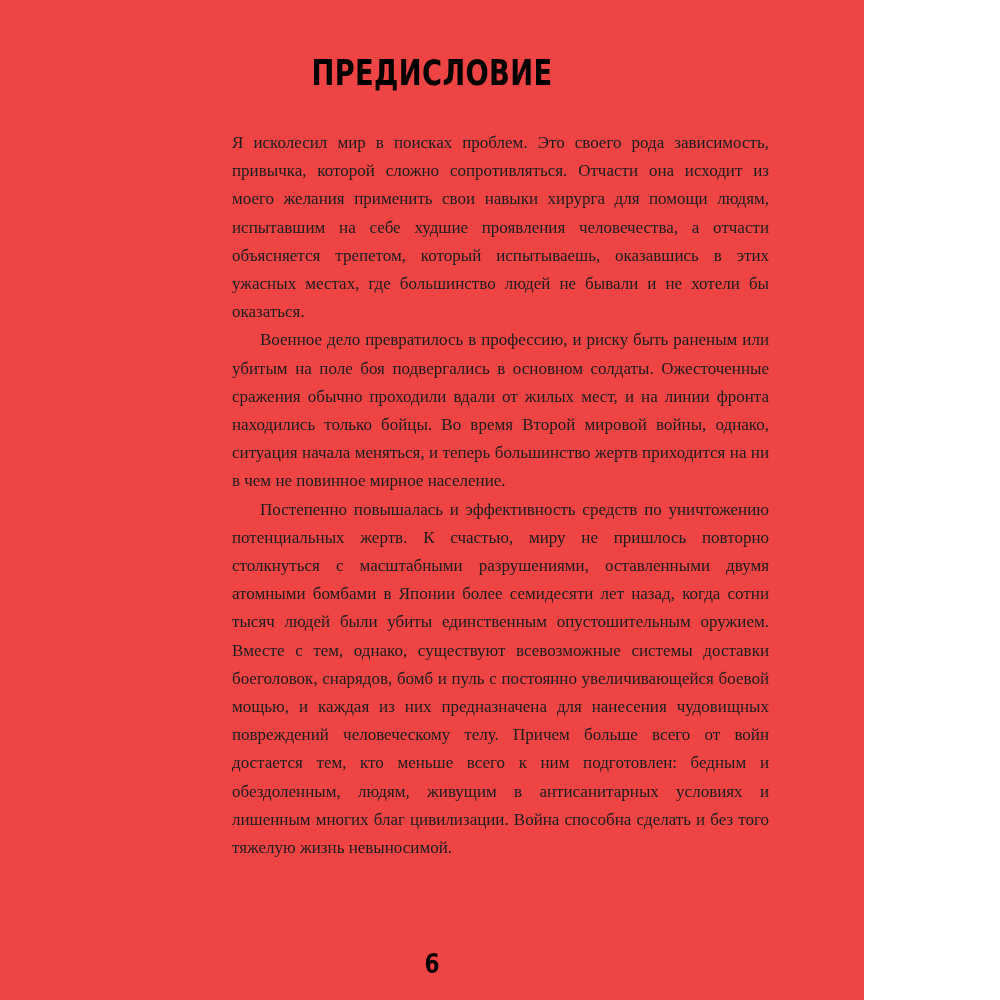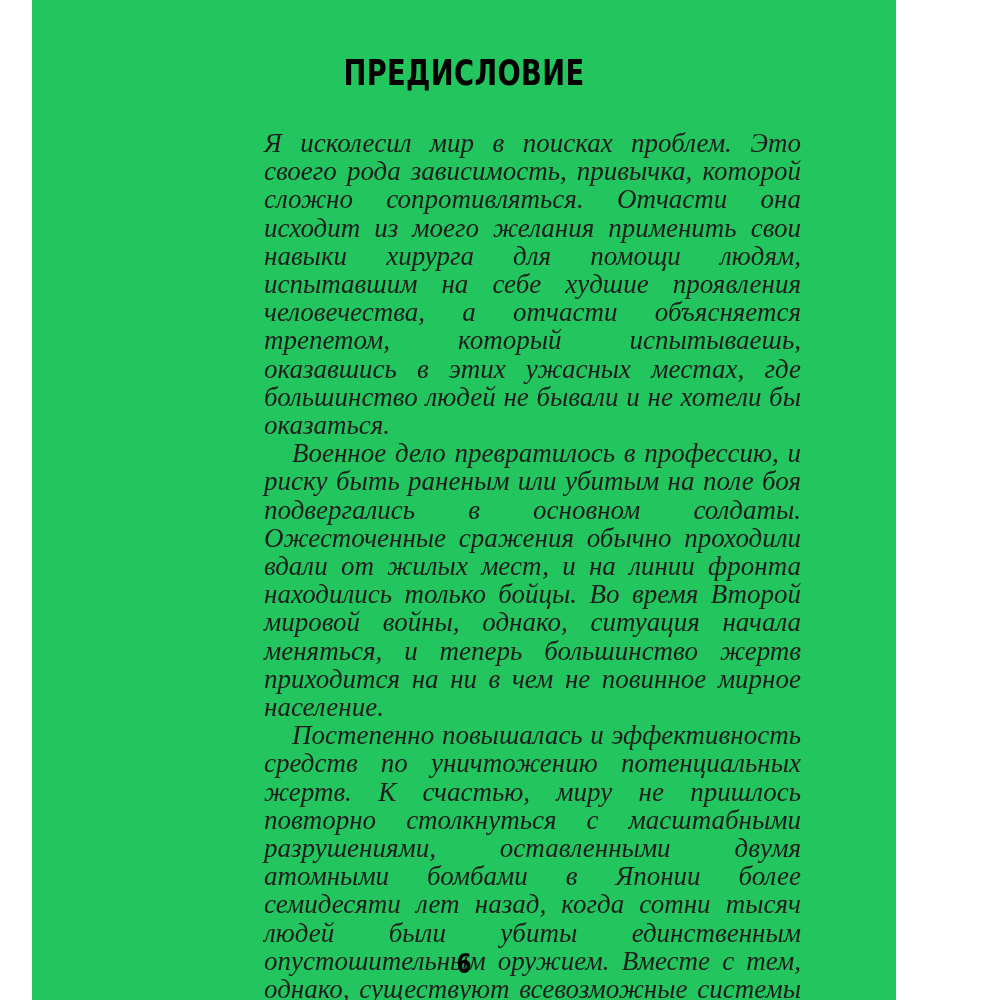--- a/index.html
+++ b/index.html
@@ -4,25 +4,24 @@
 <style>
   html, body {
     margin: 0;
     padding: 0;
     background: #ffffff;
   }
   .page {
     position: relative;
     width: 864px;
     height: 1000px;
-    background: #22c55e;
+    background: #ef4444;
     overflow: hidden;
     font-family: "Liberation Serif", "DejaVu Serif", serif;
     color: #1a1a1a;
-    margin-left: 32px;
   }
 
   
   .chapter-title {
     position: absolute;
     left: 0;
     right: 0;
     top: 28px;
     text-align: center;
     font-family: "DejaVu Sans", "Liberation Sans", sans-serif;
@@ -38,27 +37,26 @@
   
   .body-column {
     position: absolute;
     left: 232px;
     top: 129px;
     width: 537px;
   }
 
   .para {
     margin: 0;
-    font-size: 27px;
+    font-size: 17px;
     line-height: 28.2px;
     text-align: justify;
     text-justify: inter-word;
     hyphens: manual;
     color: #1d1d1d;
-    font-style: italic;
   }
   .para.flush { text-indent: 0; }
   .para.indented { text-indent: 28px; }
 
   
   .pullquote {
     margin: 0;
     padding-top: 37px;
     padding-bottom: 32px;
   }

